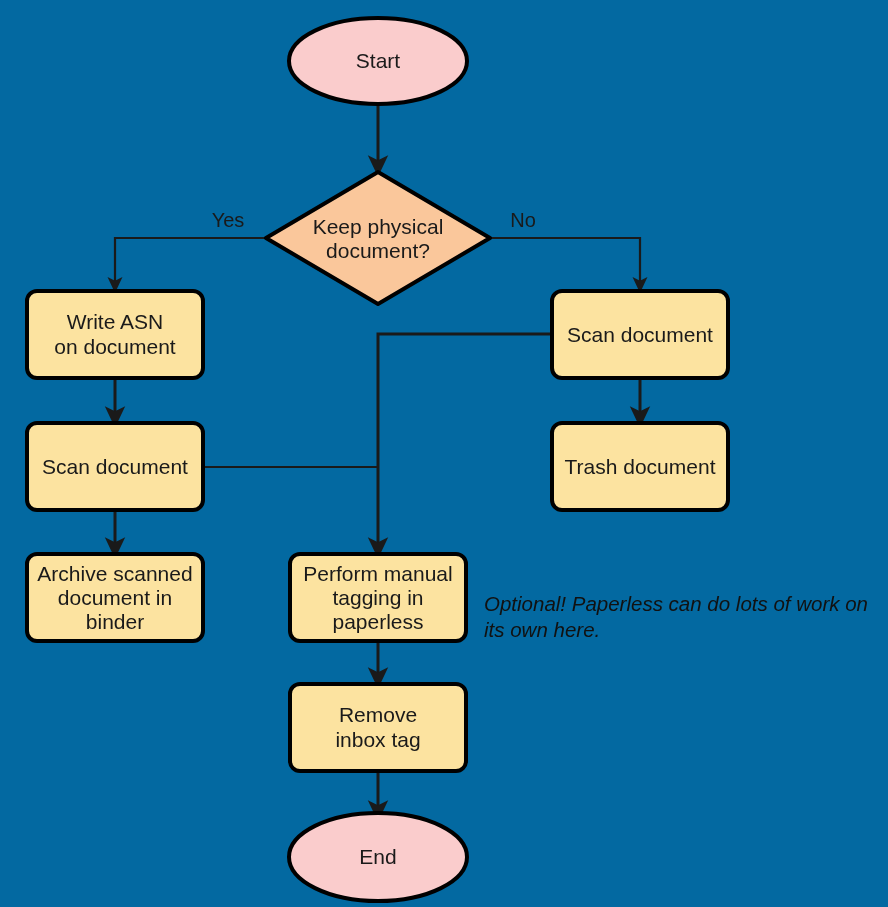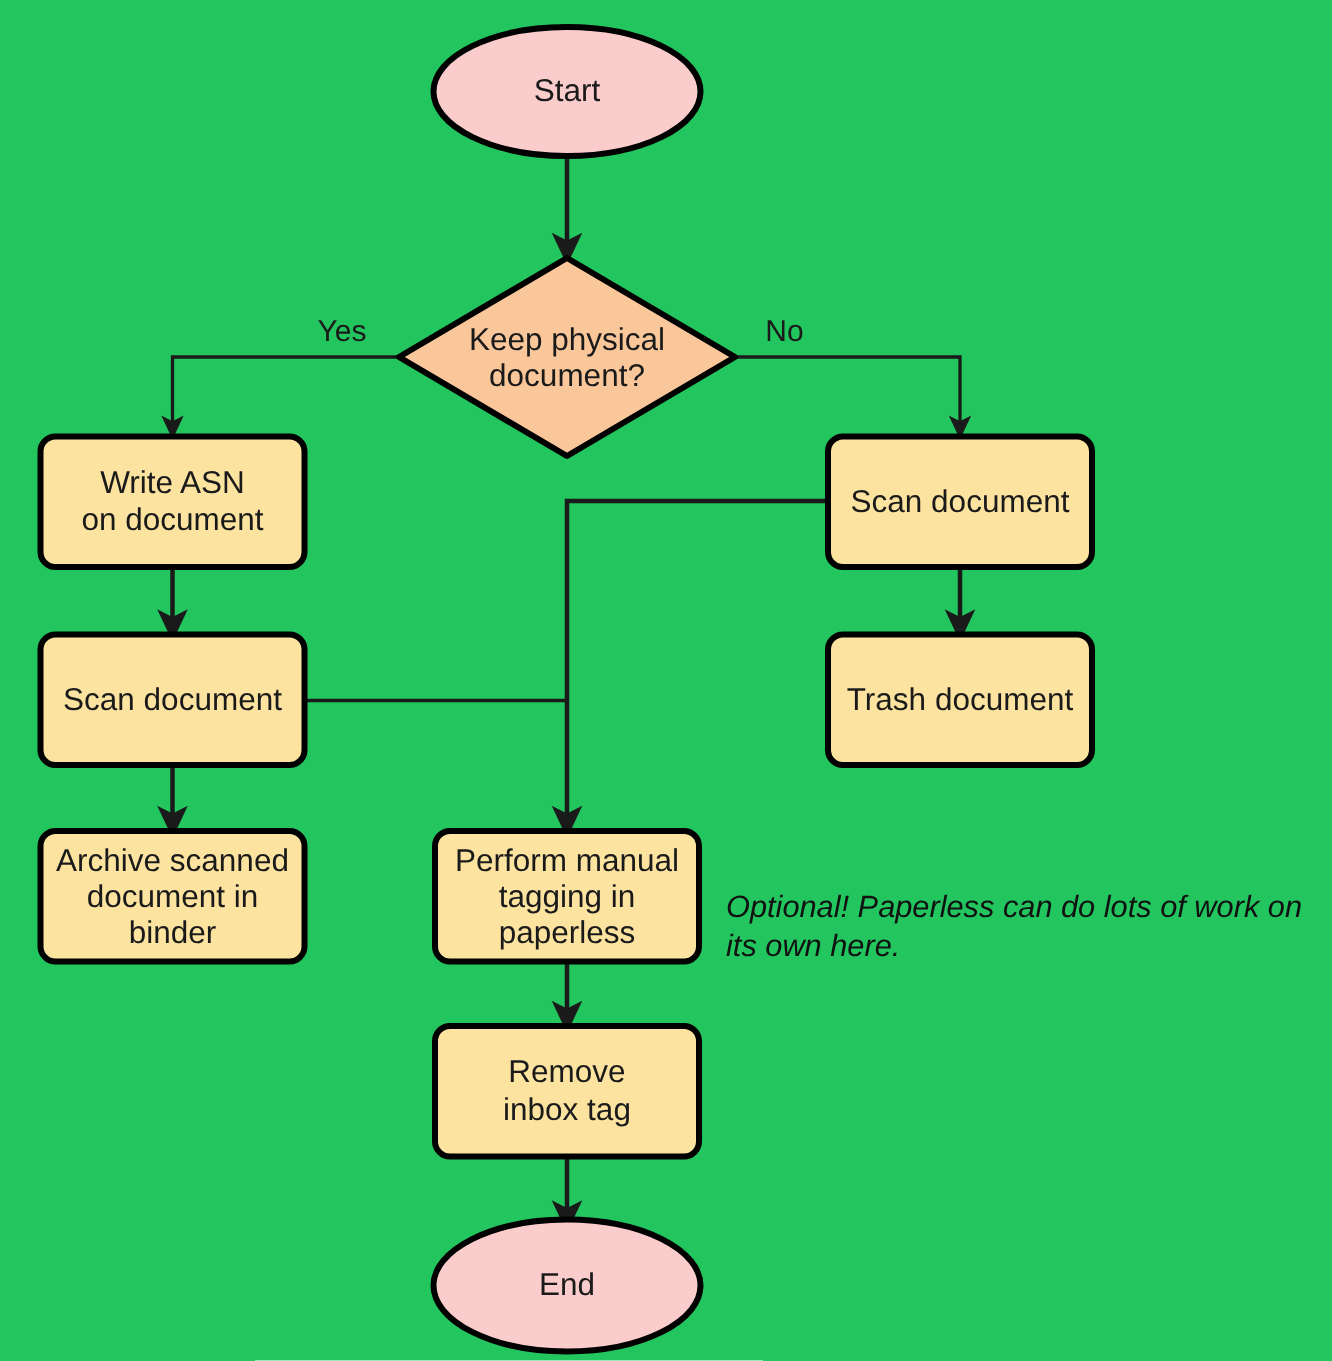--- a/index.html
+++ b/index.html
@@ -10,21 +10,21 @@
   body {
     width: 888px;
     height: 907px;
     font-family: "Liberation Sans", sans-serif;
     overflow: hidden;
   }
   #flowchart-root {
     position: relative;
     width: 888px;
     height: 907px;
-    background: #22c55e;
+    background: #0369a1;
   }
   svg.flow-canvas {
     display: block;
     width: 888px;
     height: 907px;
   }
   .node-shape {
     stroke: #000000;
     stroke-width: 4;
     stroke-linejoin: round;

